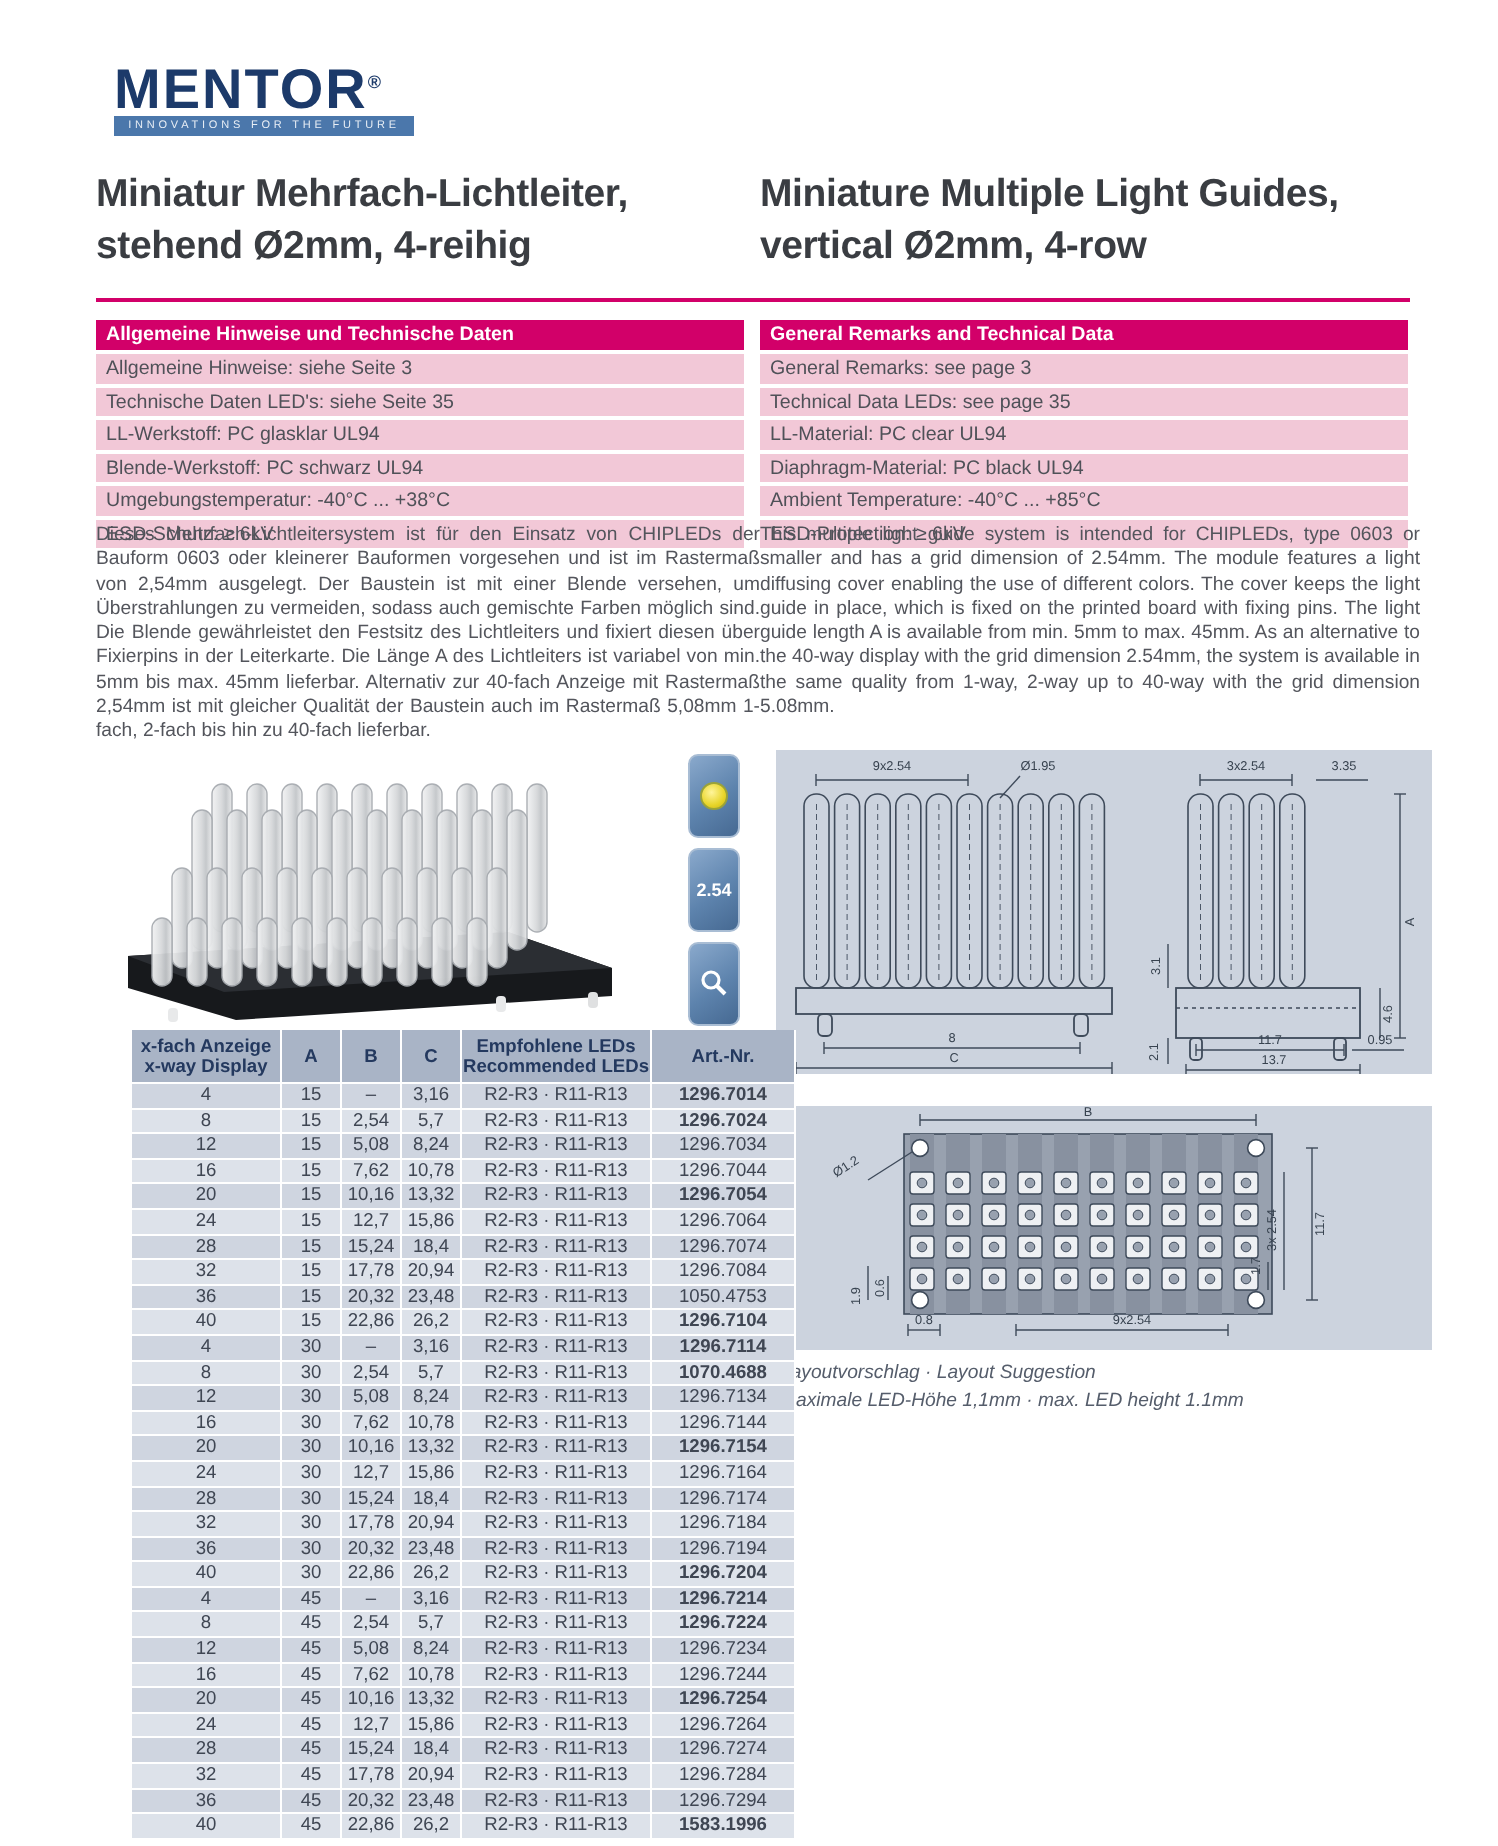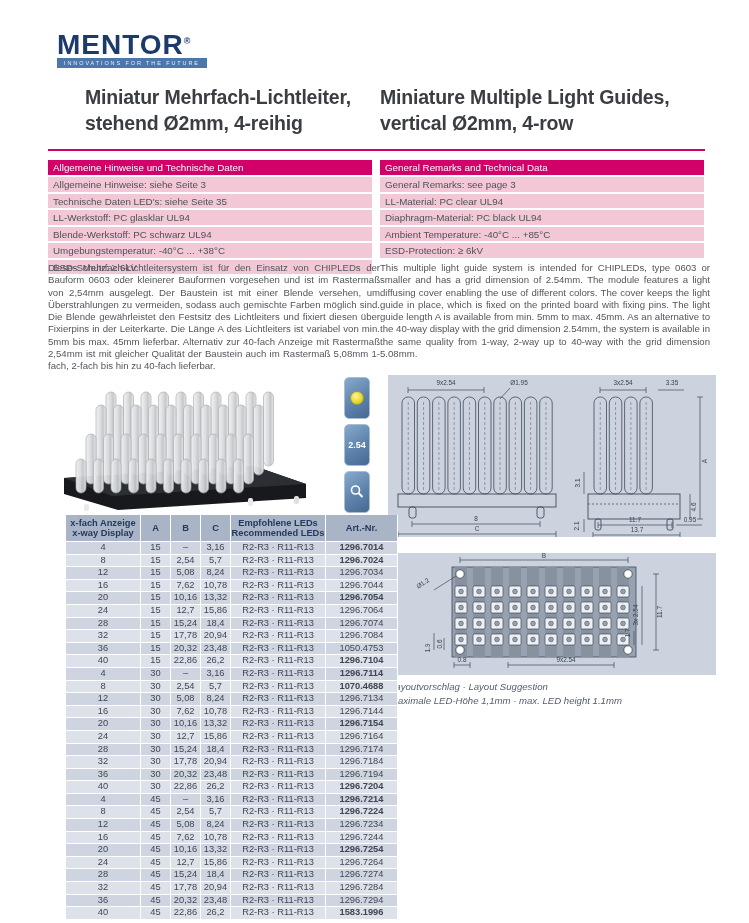--- a/index.html
+++ b/index.html
@@ -11,21 +11,21 @@
   .logo-text{font-size:28px;font-weight:bold;color:#1c3a6a;letter-spacing:1px;line-height:26px;}
   .logo-reg{font-size:9px;vertical-align:10px;letter-spacing:0;}
   .logo-bar{width:150px;height:10px;background:#4b77ab;color:#e8eef5;font-size:5.5px;
             letter-spacing:1.9px;text-align:center;line-height:10.5px;margin-top:0px;white-space:nowrap;overflow:hidden;}
 
   
   .title{font-size:19.5px;font-weight:bold;color:#3a3d42;line-height:26px;letter-spacing:-0.2px;}
   .rule{height:2px;background:#d20069;}
 
   
-  .info-header{background:#d20069;color:#fff;font-weight:normal;font-size:9.8px;
+  .info-header{background:#d20069;color:#fff;font-weight:bold;font-size:9.8px;
                padding:2px 5px 2px;margin-bottom:2px;}
   .info-row{background:#f2c8d7;color:#4f5158;font-size:9.8px;padding:2px 5px 1.5px;margin-bottom:2px;}
 
   
   .para{font-size:9.6px;color:#53555c;line-height:12.3px;text-align:justify;}
 
   
   .icon-tile{width:26px;height:42px;border-radius:5px;margin-bottom:5px;
              background:linear-gradient(145deg,#8aa9cc 0%,#5d83ad 55%,#466992 100%);
              border:1px solid #a9bdd4;box-sizing:border-box;display:flex;align-items:center;justify-content:center;
@@ -55,21 +55,21 @@
   table.spec td.b{font-weight:bold;}
 </style>
 </head>
 <body>
 
 <div class="abs" style="left:57px;top:28px;">
   <div class="logo-text"><span>MENTOR</span><span class="logo-reg">®</span></div>
   <div class="logo-bar">INNOVATIONS FOR THE FUTURE</div>
 </div>
 
-<div class="abs title" style="left:48px;top:84px;width:325px;margin-left:37px;">
+<div class="abs title" style="left:48px;top:84px;width:325px;">
   <div>Miniatur Mehrfach-Lichtleiter,</div>
   <div>stehend Ø2mm, 4-reihig</div>
 </div>
 <div class="abs title" style="left:380px;top:84px;width:330px;">
   <div>Miniature Multiple Light Guides,</div>
   <div>vertical Ø2mm, 4-row</div>
 </div>
 <div class="abs rule" style="left:48px;top:149px;width:657px;"></div>
 
 <div class="abs" style="left:48px;top:160px;width:324px;">
@@ -80,20 +80,21 @@
       <div class="info-row">LL-Werkstoff: PC glasklar UL94</div>
       <div class="info-row">Blende-Werkstoff: PC schwarz UL94</div>
       <div class="info-row">Umgebungstemperatur: -40°C ... +38°C</div>
       <div class="info-row">ESD-Schutz: ≥ 6kV</div>
     </div>
 </div>
 <div class="abs" style="left:380px;top:160px;width:324px;">
   <div class="info-header">General Remarks and Technical Data</div>
   <div>
       <div class="info-row">General Remarks: see page 3</div>
+      <div class="info-row">Technical Data LEDs: see page 35</div>
       <div class="info-row">LL-Material: PC clear UL94</div>
       <div class="info-row">Diaphragm-Material: PC black UL94</div>
       <div class="info-row">Ambient Temperature: -40°C ... +85°C</div>
       <div class="info-row">ESD-Protection: ≥ 6kV</div>
     </div>
 </div>
 
 <div class="abs para" style="left:48px;top:262px;width:332px;">Dieses Mehrfach-Lichtleitersystem ist für den Einsatz von CHIPLEDs der Bauform 0603 oder kleinerer Bauformen vorgesehen und ist im Rastermaß von 2,54mm ausgelegt. Der Baustein ist mit einer Blende versehen, um Überstrahlungen zu vermeiden, sodass auch gemischte Farben möglich sind. Die Blende gewährleistet den Festsitz des Lichtleiters und fixiert diesen über Fixierpins in der Leiterkarte. Die Länge A des Lichtleiters ist variabel von min. 5mm bis max. 45mm lieferbar. Alternativ zur 40-fach Anzeige mit Rastermaß 2,54mm ist mit gleicher Qualität der Baustein auch im Rastermaß 5,08mm 1-fach, 2-fach bis hin zu 40-fach lieferbar.</div>
 <div class="abs para" style="left:380px;top:262px;width:330px;">This multiple light guide system is intended for CHIPLEDs, type 0603 or smaller and has a grid dimension of 2.54mm. The module features a light diffusing cover enabling the use of different colors. The cover keeps the light guide in place, which is fixed on the printed board with fixing pins. The light guide length A is available from min. 5mm to max. 45mm. As an alternative to the 40-way display with the grid dimension 2.54mm, the system is available in the same quality from 1-way, 2-way up to 40-way with the grid dimension 5.08mm.</div>
 

